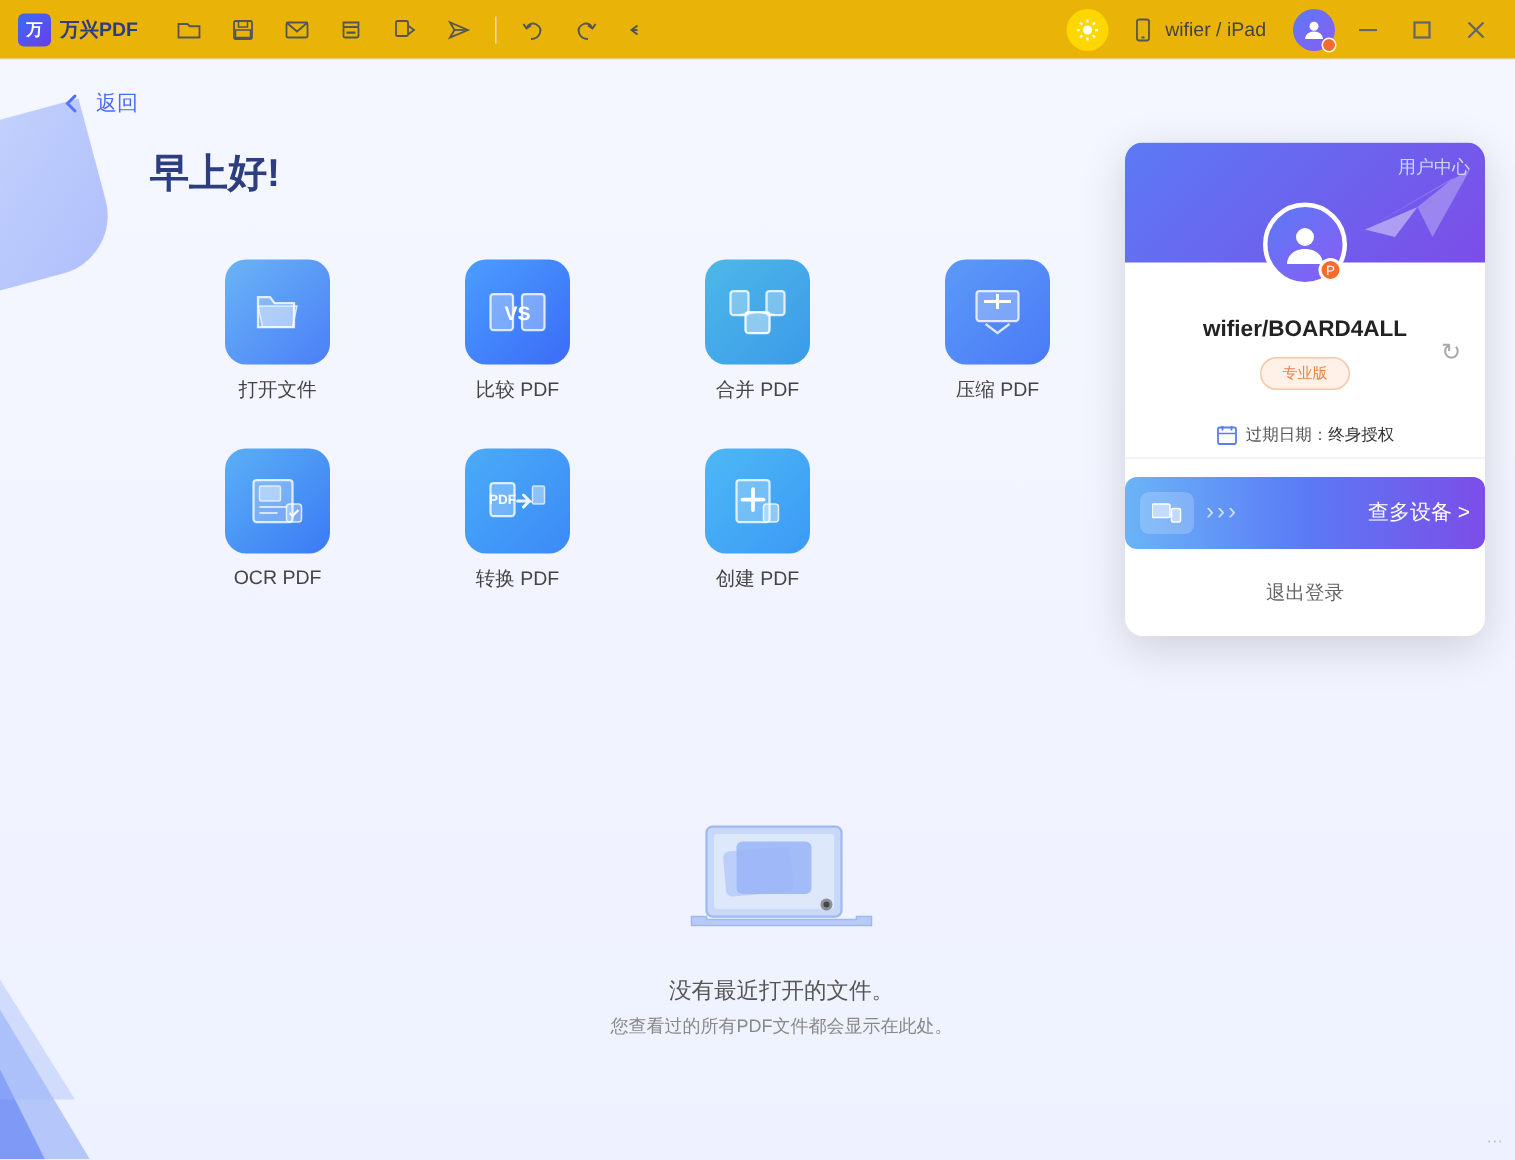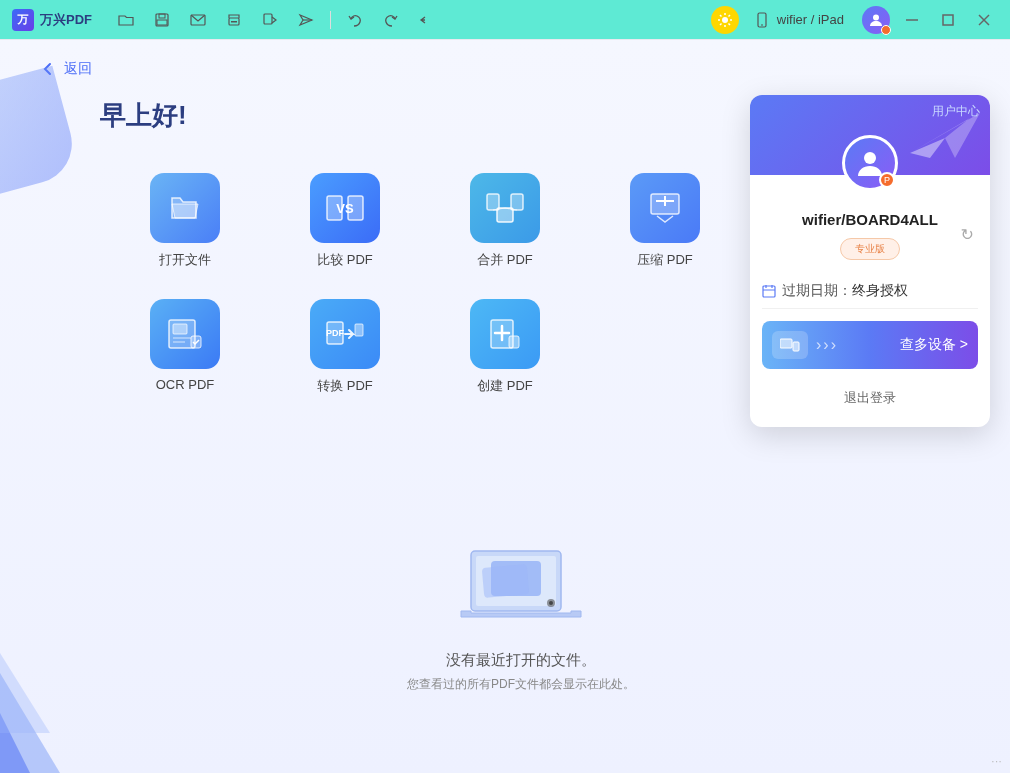--- a/index.html
+++ b/index.html
@@ -9,21 +9,21 @@
       font-family: "Microsoft YaHei", "PingFang SC", sans-serif;
       background: #f0f4ff;
       overflow: hidden;
       position: relative;
     }
 
     
     .titlebar {
       width: 100%;
       height: 40px;
-      background: #5eead4;
+      background: #eab308;
       display: flex;
       align-items: center;
       padding: 0 12px;
       border-bottom: 1px solid #e8eaf0;
       position: relative;
       z-index: 10;
     }
     .titlebar-logo {
       display: flex;
       align-items: center;
@@ -289,21 +289,21 @@
       background: #f56c2d;
       border-radius: 50%;
       border: 2px solid white;
       display: flex;
       align-items: center;
       justify-content: center;
       color: white;
       font-size: 9px;
     }
     .popup-body {
-      padding: 36px 12px 16px;
+      padding: 36px 0 16px;
       text-align: center;
     }
     .popup-username {
       font-size: 15px;
       font-weight: 600;
       color: #222;
       margin-bottom: 10px;
     }
     .popup-plan-badge {
       display: inline-block;
@@ -318,24 +318,24 @@
     .popup-refresh-btn {
       position: absolute;
       right: 16px;
       top: 130px;
       color: #aaa;
       cursor: pointer;
       font-size: 16px;
     }
     .popup-info-row {
       display: flex;
-      justify-content: flex-start;
+      justify-content: center;
       align-items: center;
       padding: 8px 0;
-      font-size: 14px;
+      font-size: 11px;
       border-bottom: 1px solid #f0f0f0;
     }
     .popup-info-label {
       color: #555;
       display: flex;
       align-items: center;
       gap: 6px;
     }
     .popup-info-value {
       color: #333;

